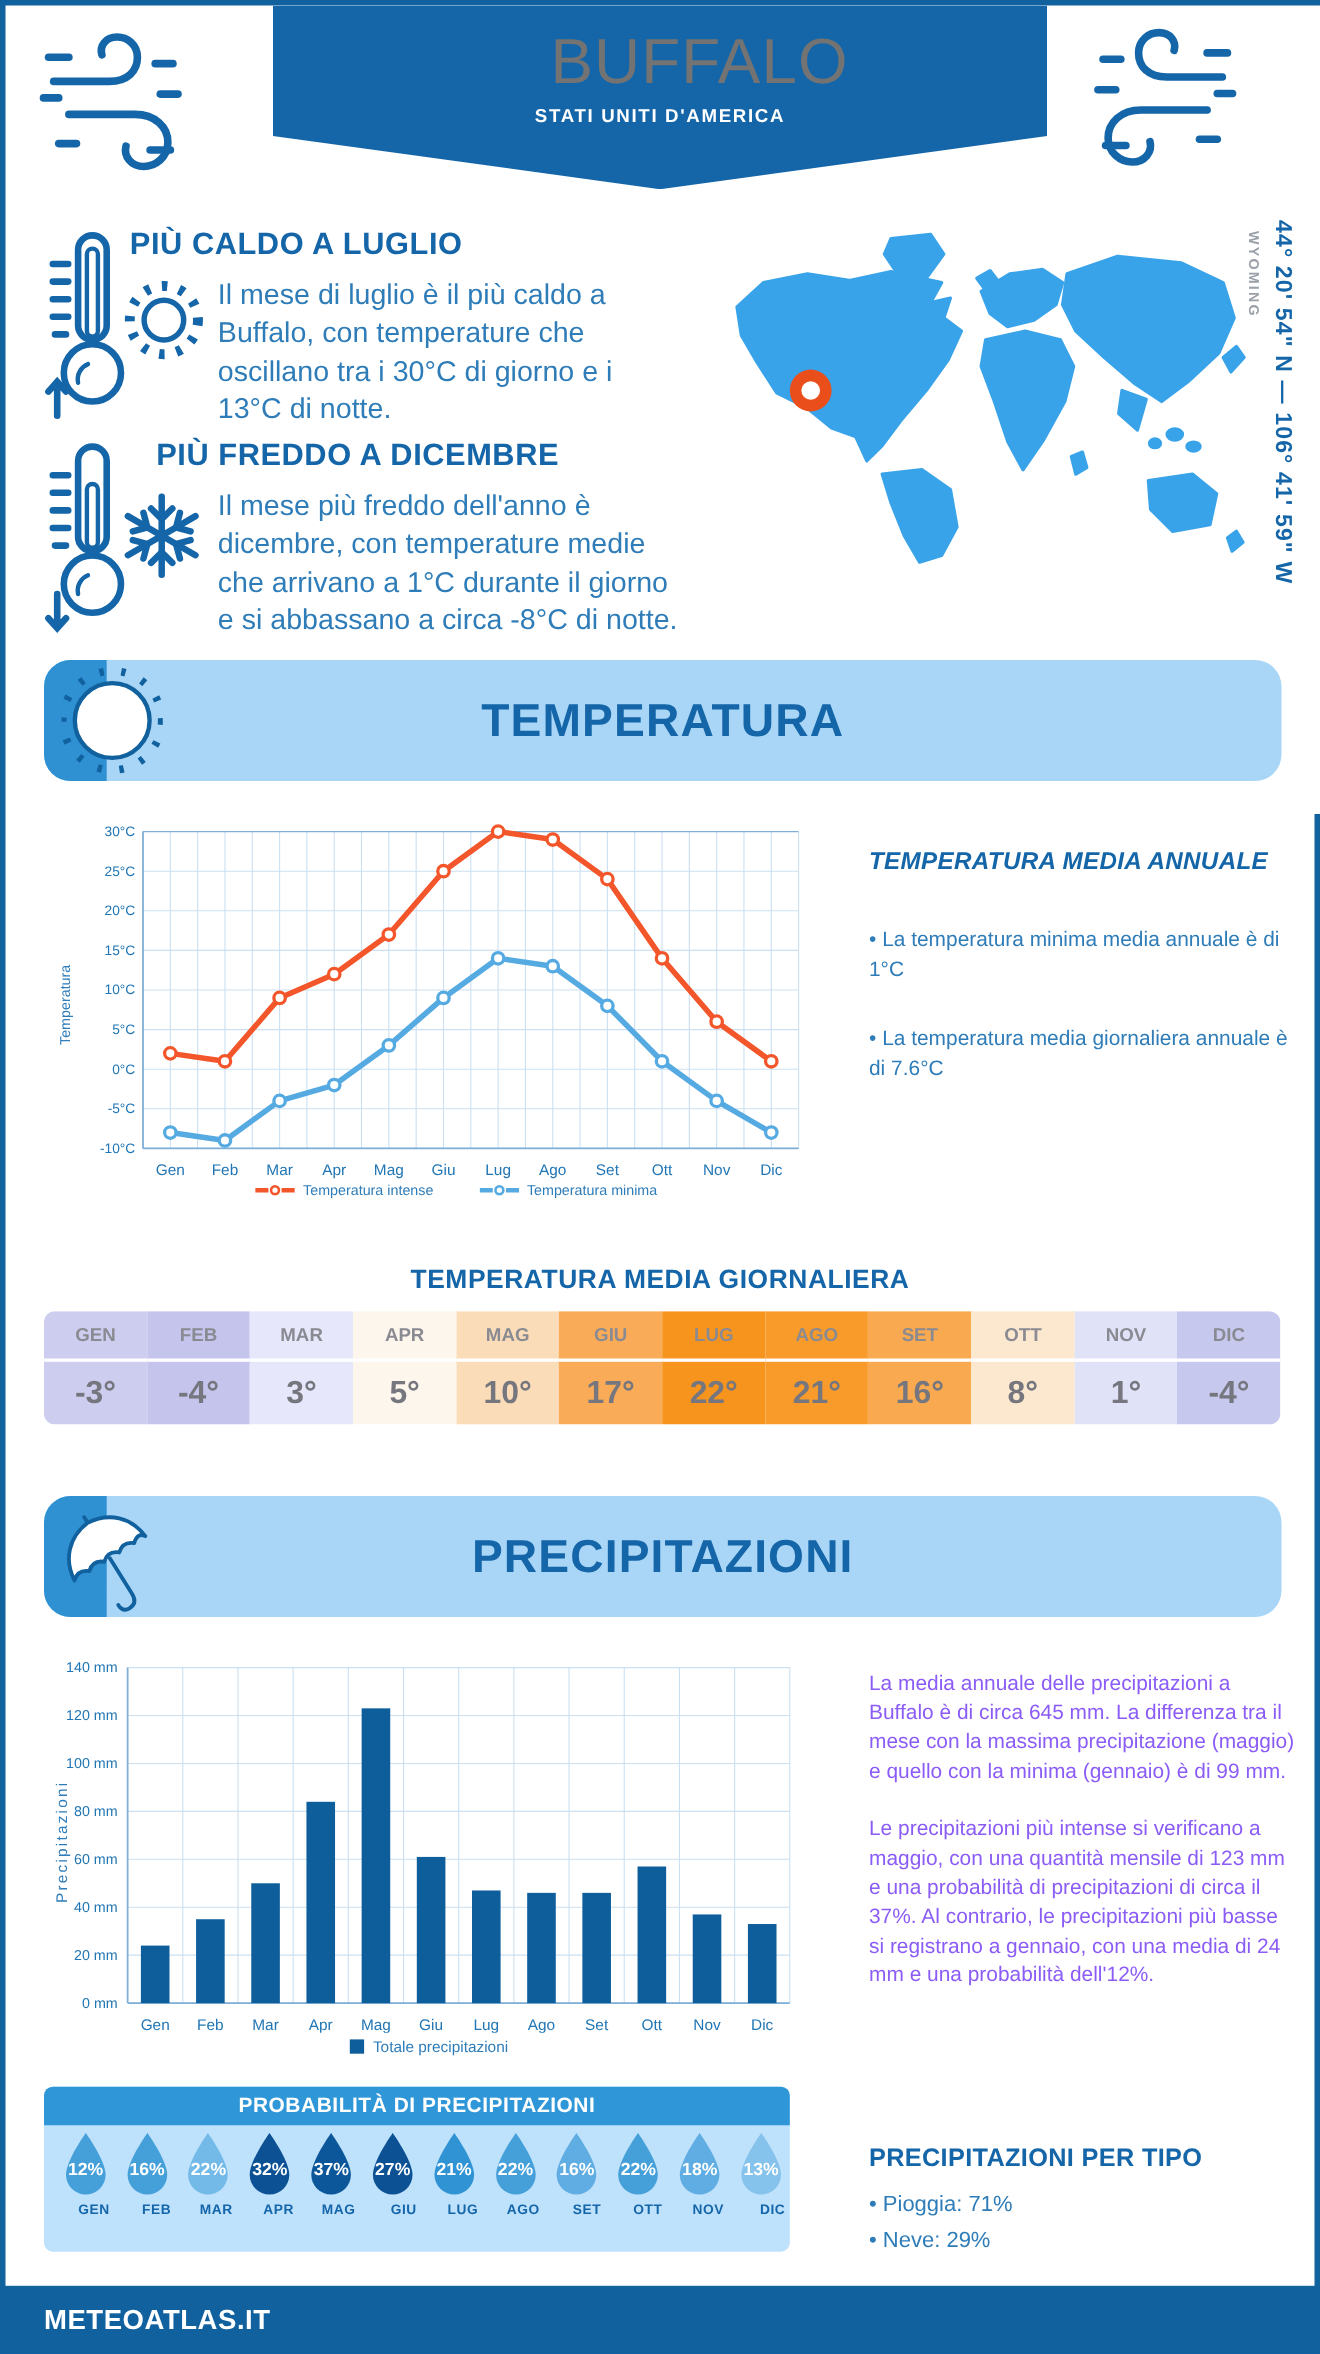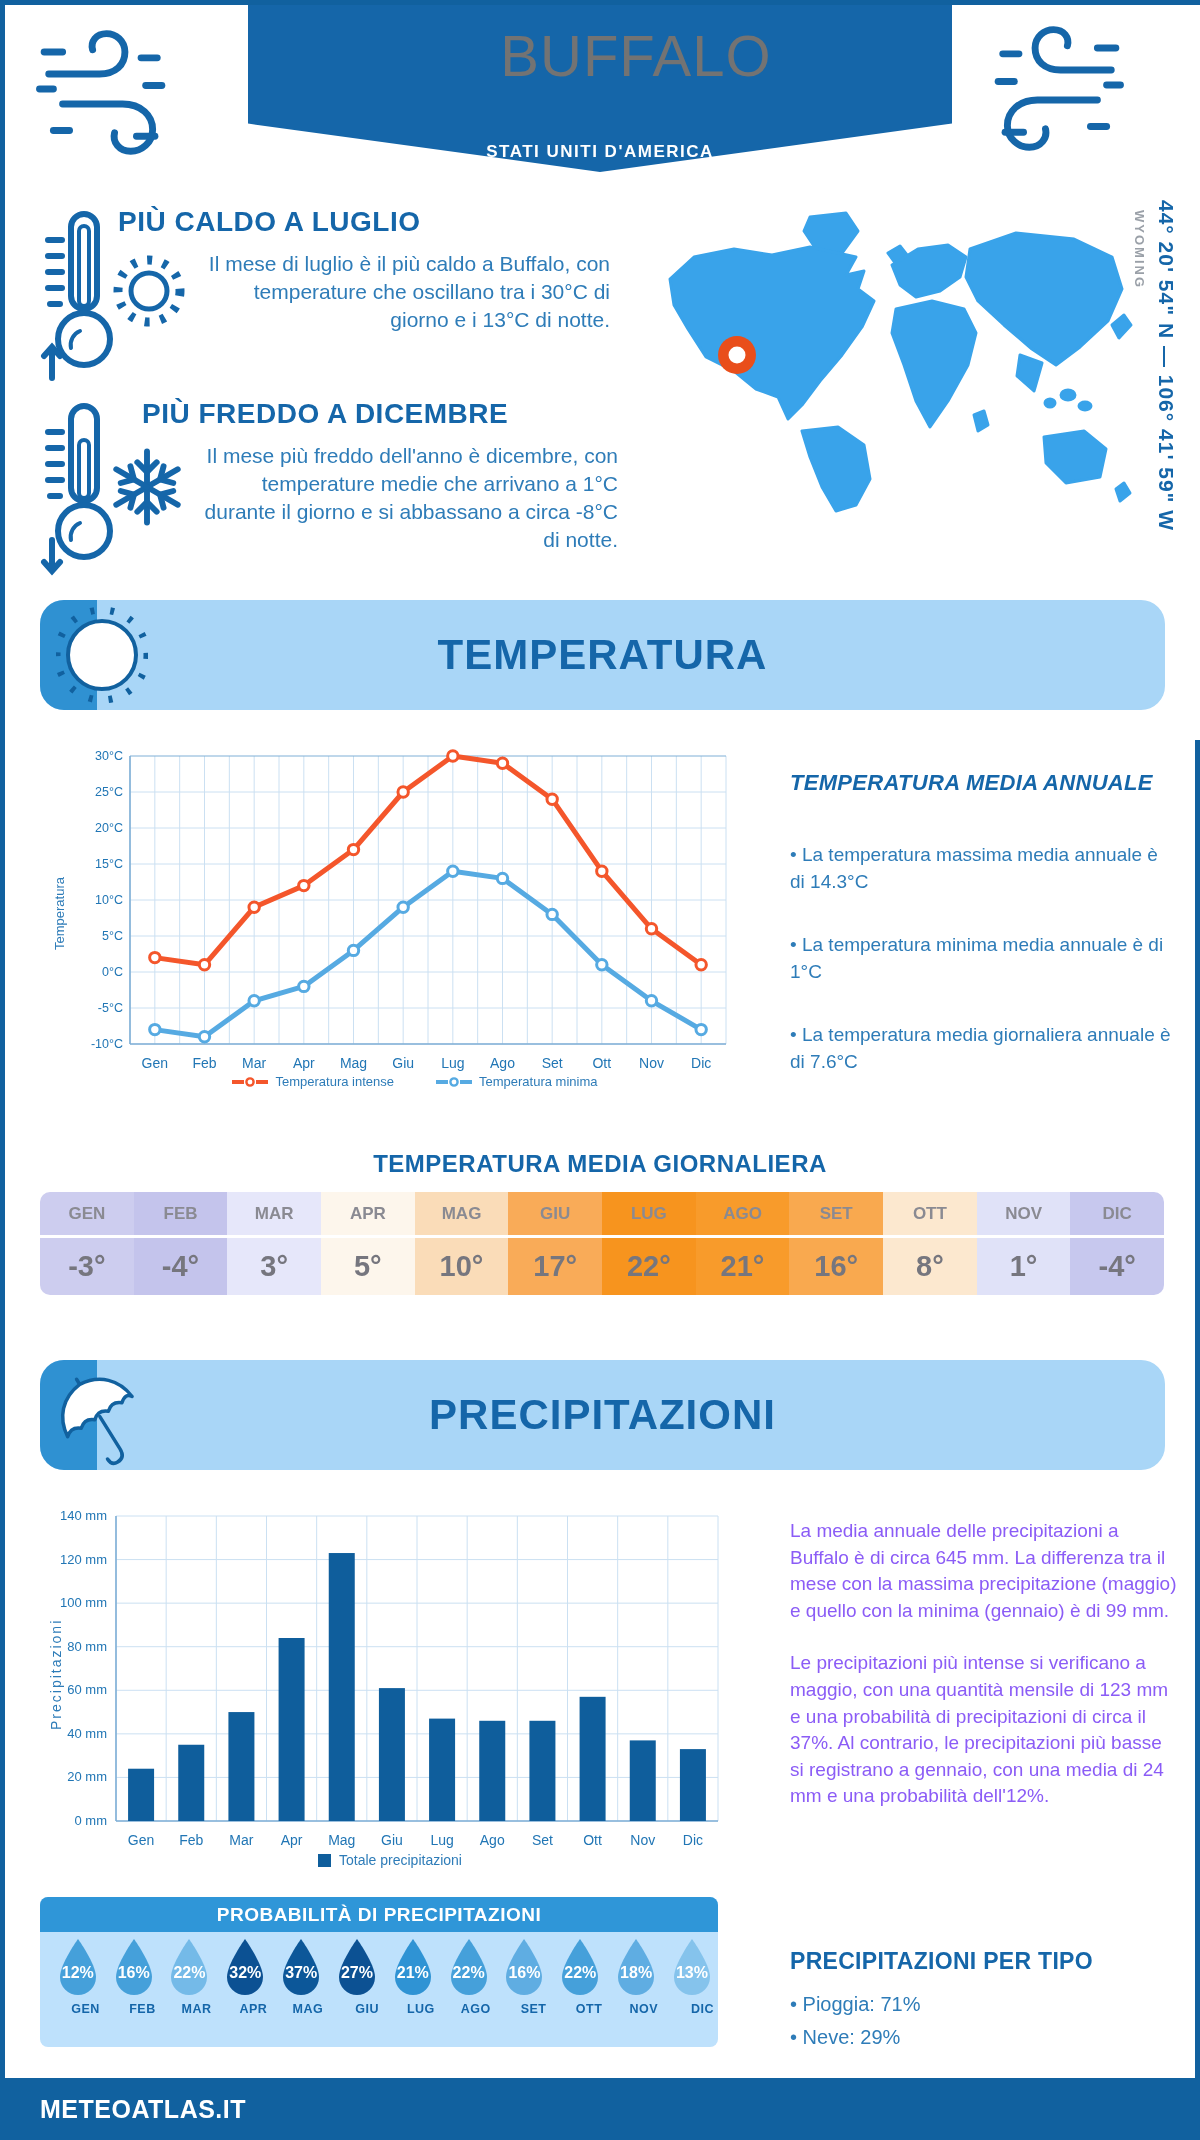--- a/index.html
+++ b/index.html
@@ -9,26 +9,26 @@
   
   .b-top{left:0;top:0;width:1200px;height:5px;background:#11619F;}
   .b-left{left:0;top:0;width:5px;height:2140px;background:#11619F;}
   .b-right{left:1195px;top:740px;width:5px;height:1400px;background:#11619F;}
   
   .ribbon{left:248px;top:5px;width:704px;height:167px;background:#1566A9;
           clip-path:polygon(0 0,100% 0,100% 71%,50% 100%,0 71%);}
   .city{left:248px;top:22px;width:704px;text-align:center;color:#737373;font-size:58px;
         font-weight:normal;letter-spacing:1px;margin-left:36px;}
   .country{left:248px;top:96px;width:704px;text-align:center;color:#fff;font-size:17px;
-        font-weight:bold;letter-spacing:1.5px;margin-top:46px;}
+        font-weight:bold;letter-spacing:1.5px;}
   .windL{left:28px;top:14px;}
   .windR{left:982px;top:10px;transform:scaleX(-1);}
   
   .hl-head{color:#1566A9;font-size:28px;font-weight:bold;letter-spacing:.5px;}
-  .hl-text{color:#2E7CB8;font-size:21px;line-height:1.34;text-align:right;}
+  .hl-text{color:#2E7CB8;font-size:26px;line-height:1.34;}
   .hot-head{left:118px;top:206px;width:480px;}
   .hot-text{left:198px;top:250px;width:412px;}
   .cold-head{left:118px;top:398px;width:480px;margin-left:24px;}
   .cold-text{left:198px;top:442px;width:420px;}
   .thermoH{left:40px;top:208px;}
   .thermoC{left:40px;top:400px;}
   .sunS{left:108px;top:250px;}
   .flake{left:104px;top:444px;}
   
   .map{left:660px;top:205px;}
@@ -321,21 +321,20 @@
           <line x1="0" y1="5" x2="12" y2="5" stroke-width="4" stroke="#56AAE2"></line>
           <circle cx="18" cy="5" r="3.6" fill="#fff" stroke-width="2.4" stroke="#56AAE2"></circle>
           <line x1="24" y1="5" x2="36" y2="5" stroke-width="4" stroke="#56AAE2"></line>
         </svg>
       <span>Temperatura minima</span>
     </span>
   </div>
 
   <div class="abs rc-head annual-head">TEMPERATURA MEDIA ANNUALE</div>
   <div class="abs annual-list">
-    <div>La temperatura massima media annuale è di 14.3°C</div>
     <div>La temperatura minima media annuale è di 1°C</div>
     <div>La temperatura media giornaliera annuale è di 7.6°C</div>
   </div>
 
   <div class="abs daily-head">TEMPERATURA MEDIA GIORNALIERA</div>
   <div class="abs dtable">
       <div class="dcol" style="background: rgb(205, 205, 239);">
         <div class="mh">GEN</div>
         <div class="mv">-3°</div>
       </div>

